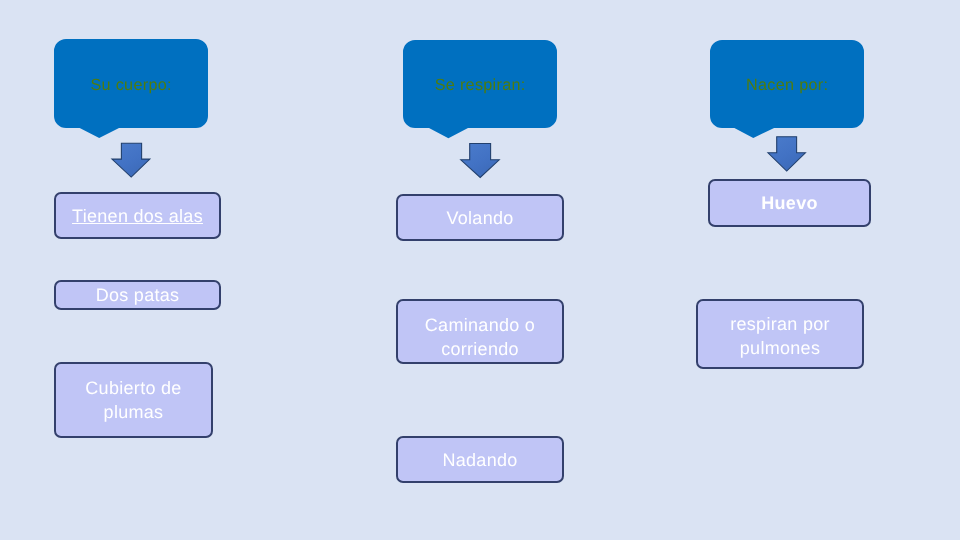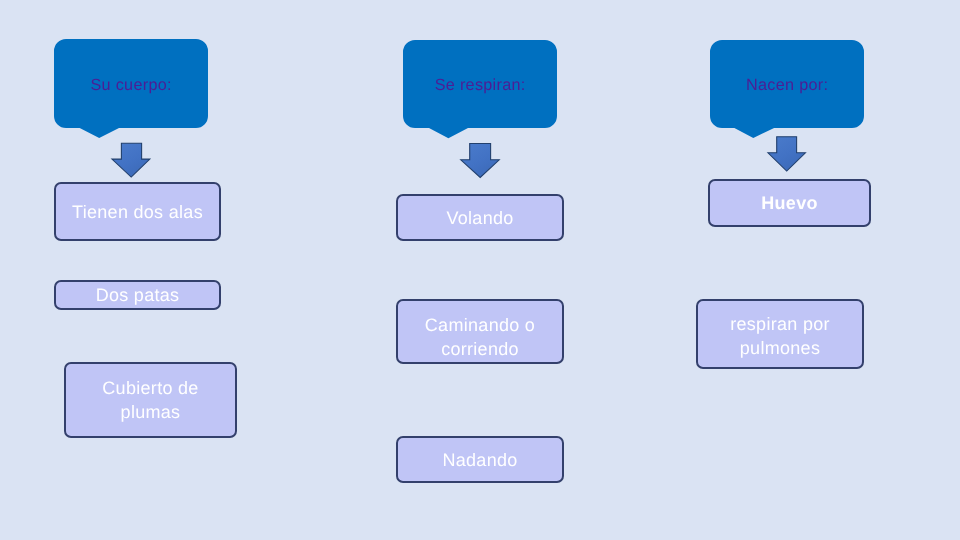--- a/index.html
+++ b/index.html
@@ -9,21 +9,21 @@
        -webkit-font-smoothing:antialiased;
        text-rendering:geometricPrecision;}
   #stage{position:relative;width:960px;height:540px;background:#dae3f3;}
   .column{position:static;}
 
   
   .callout{position:absolute;}
   .callout > svg{position:absolute;left:0;top:0;overflow:visible;display:block;}
   .callout .lbl{position:absolute;left:0;top:0;width:100%;
       display:flex;align-items:center;justify-content:center;
-      color:#4c1d95;font-size:16.2px;white-space:nowrap;letter-spacing:.3px;
+      color:#4d7c0f;font-size:16.2px;white-space:nowrap;letter-spacing:.3px;
       padding-top:3px;text-indent:.3px;box-sizing:border-box;}
 
   
   .box{position:absolute;box-sizing:border-box;
        border:2px solid #33406c;background:#c0c5f6;border-radius:7px;
        display:flex;align-items:center;justify-content:center;
        color:#fff;font-size:18px;text-align:center;line-height:24px;
        padding:0 8px;letter-spacing:.3px;}
 
   
@@ -50,23 +50,23 @@
           <linearGradient id="agrad1" x1="0.1" y1="0" x2="0.75" y2="1">
             <stop offset="0%" stop-color="#4a7bcb"></stop>
             <stop offset="55%" stop-color="#4272c4"></stop>
             <stop offset="100%" stop-color="#3b69b7"></stop>
           </linearGradient>
         </defs>
         <path d="M10.4,0.3 H30.6 V16.1 H38.8 L20.2,34.1 L1.0,16.1 H10.4 Z" fill="url(#agrad1)" stroke="#22406d" stroke-width="1.1" stroke-linejoin="miter"></path>
       </svg>
     </div>
 
-    <div class="box" style="left:54px;top:182px;width:167px;height:59px;">Tienen dos alas</div>
+    <div class="box" style="left:54px;top:192px;width:167px;height:47px;text-decoration:underline;">Tienen dos alas</div>
     <div class="box" style="left:54px;top:280px;width:167px;height:30px;">Dos patas</div>
-    <div class="box" style="left:64px;top:362px;width:173px;height:76px;">Cubierto de plumas</div>
+    <div class="box" style="left:54px;top:362px;width:159px;height:76px;">Cubierto de plumas</div>
   </div>
 
   <div class="column">
 
     <div class="callout" style="left:403px;top:40px;width:154px;height:88px;">
       <svg width="154" height="100" viewBox="0 0 154 100">
         <path d="M12,0 H142 A12,12 0 0 1 154,12 V76 A12,12 0 0 1 142,88 H65.0 L45.4,98.3 L26.0,88 H12 A12,12 0 0 1 0,76 V12 A12,12 0 0 1 12,0 Z" fill="#0070c0"></path>
       </svg>
       <div class="lbl" style="height:88px;">Se respiran:</div>
     </div>

